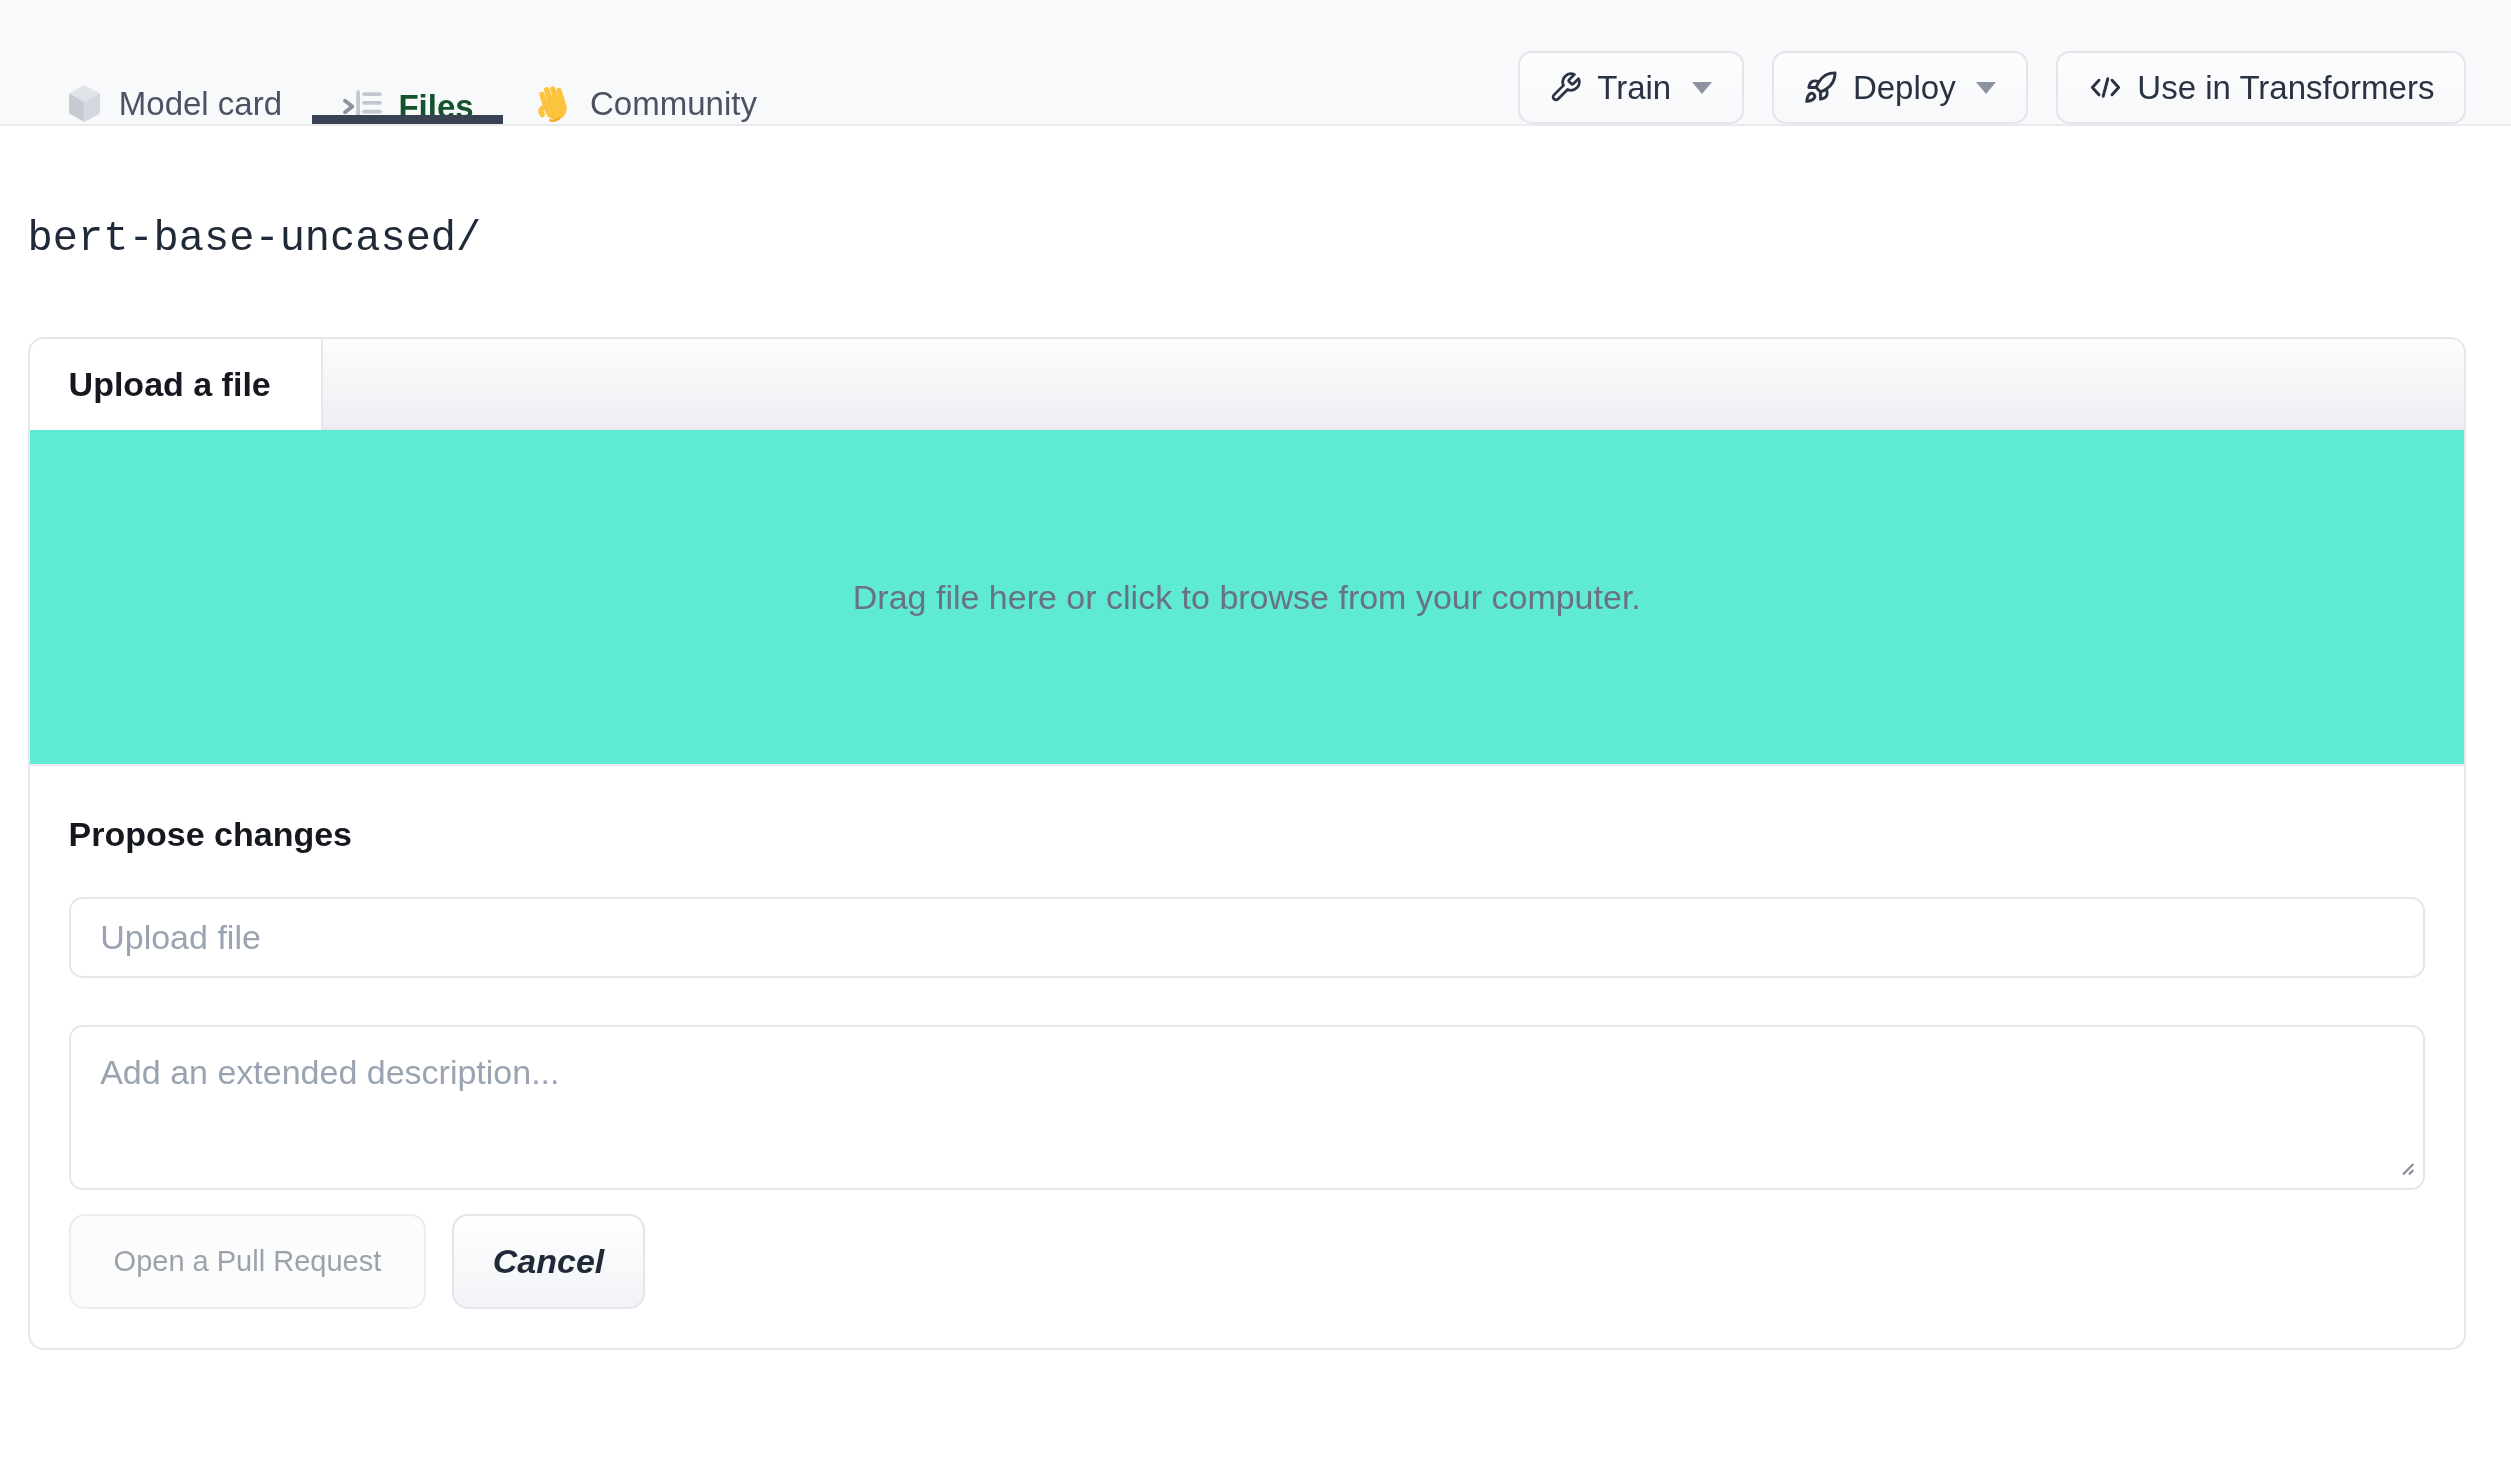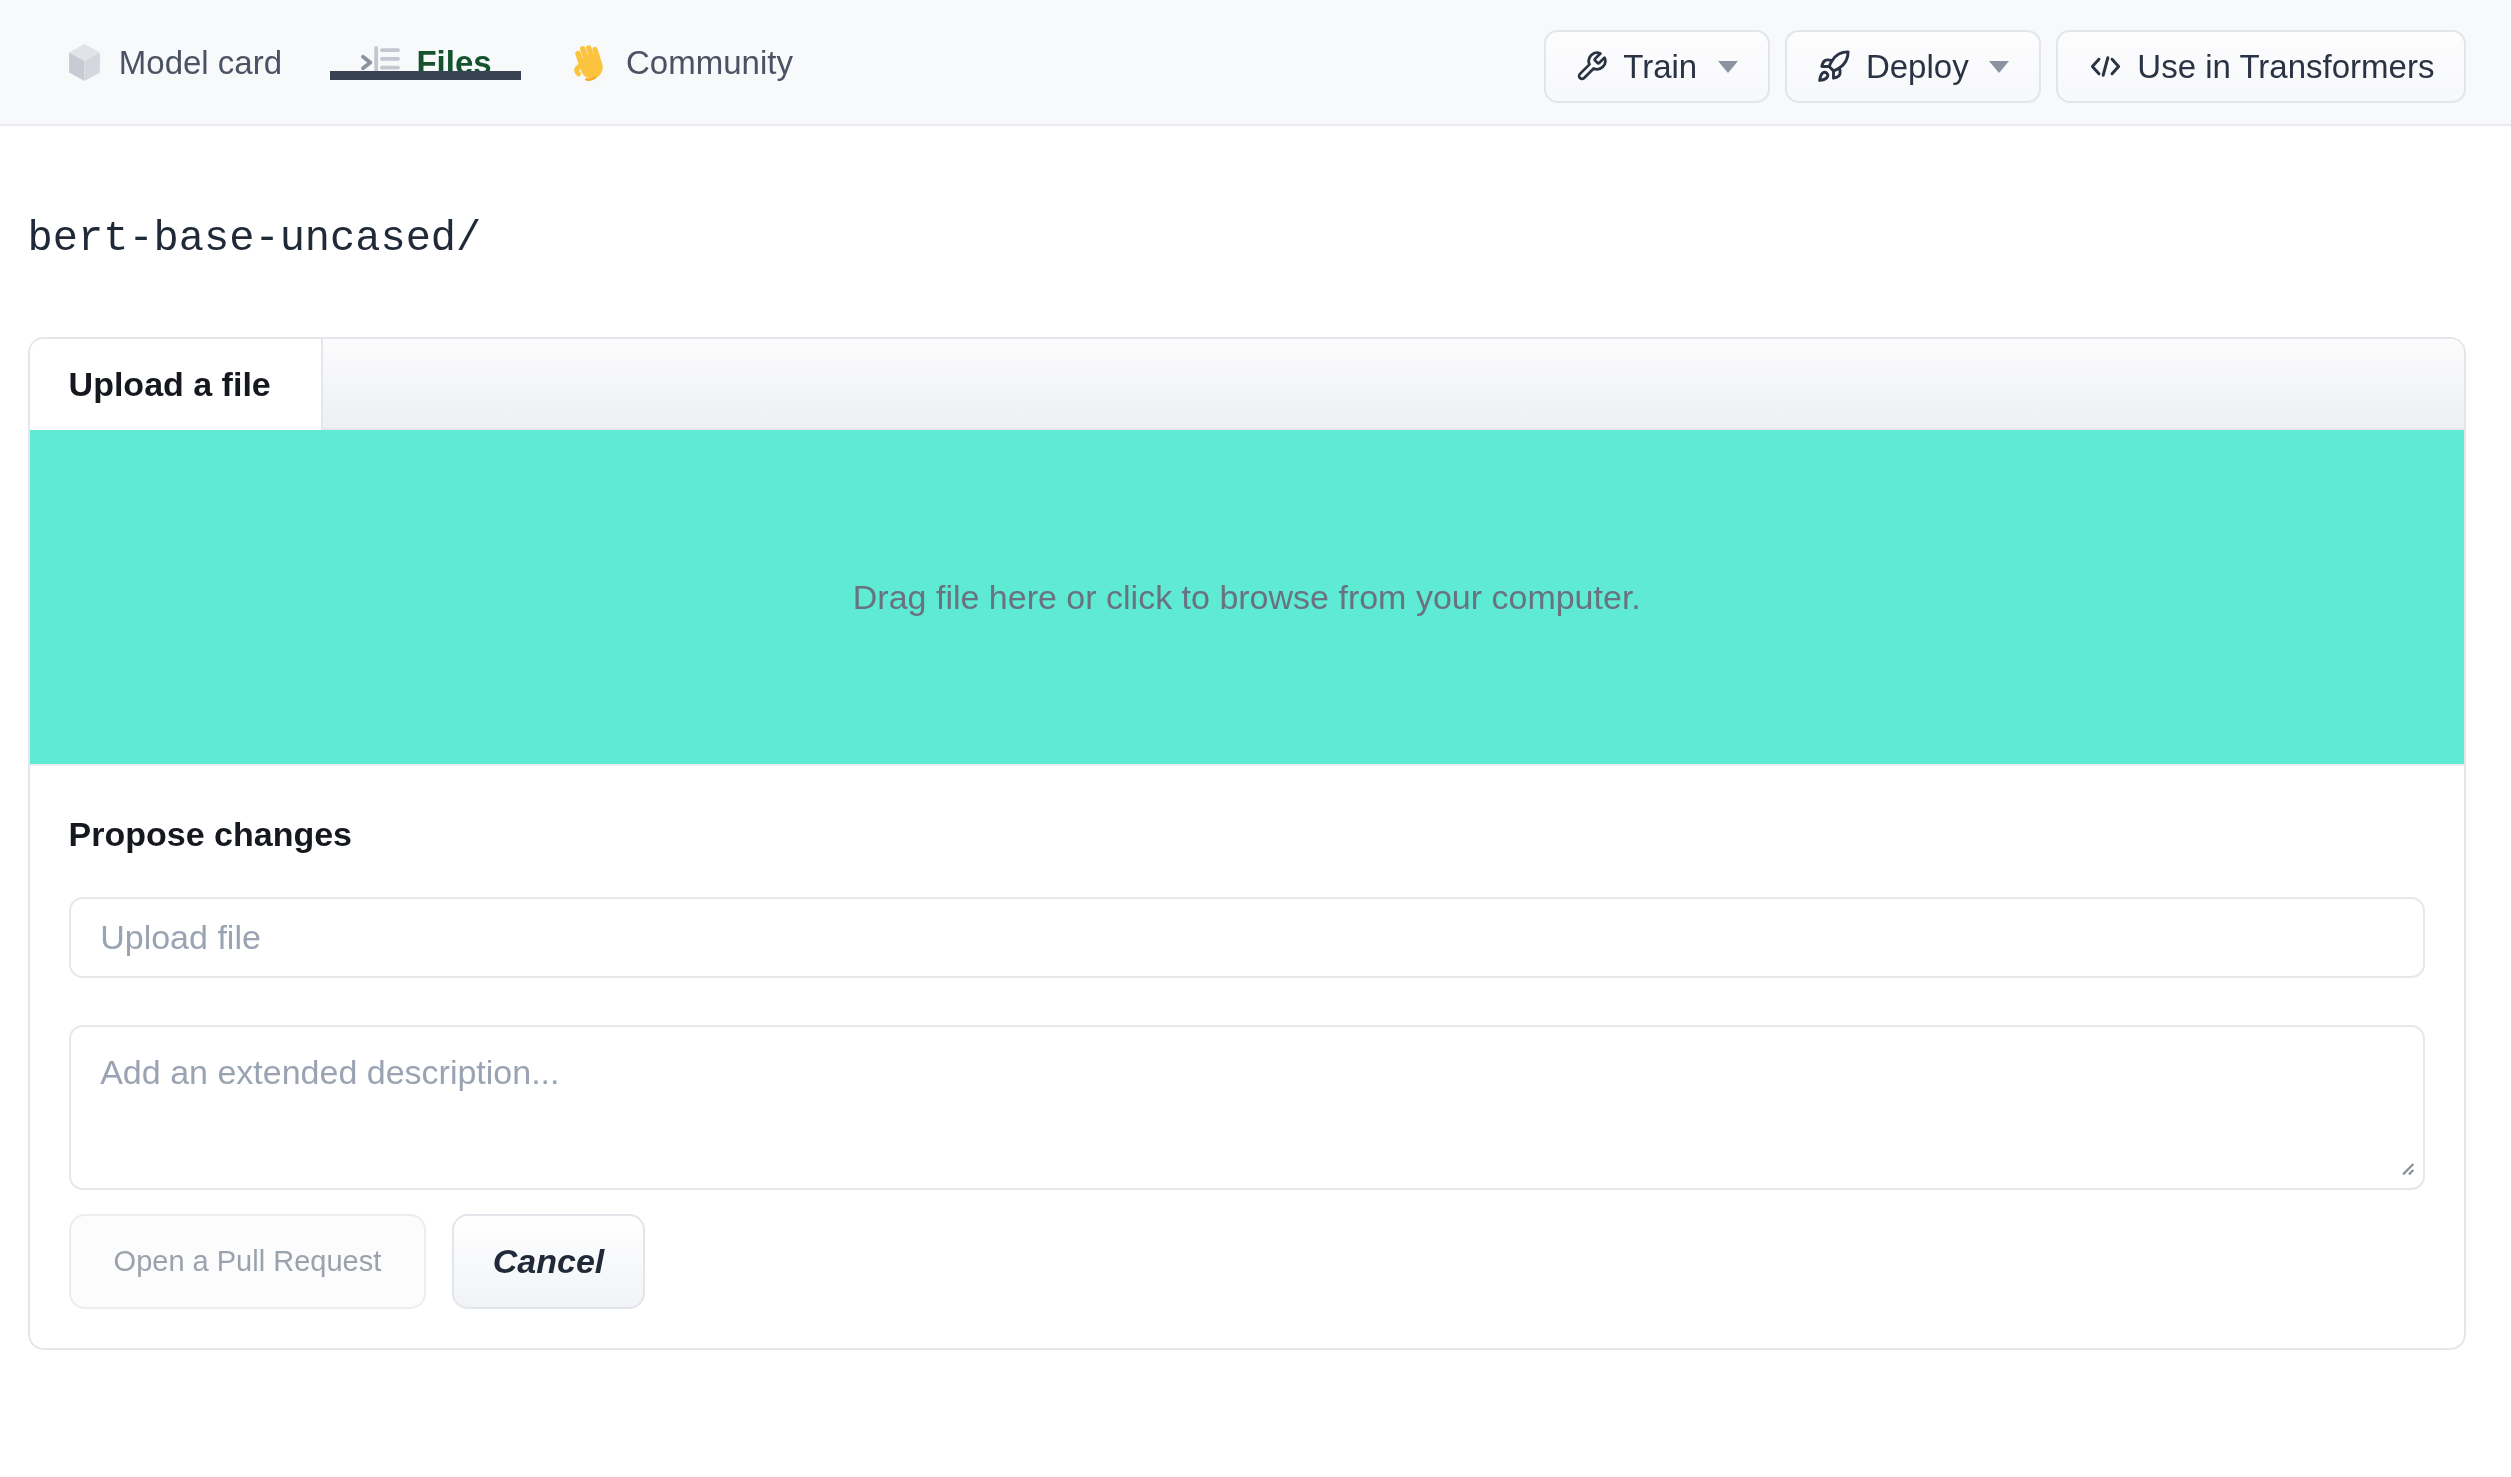--- a/index.html
+++ b/index.html
@@ -2,30 +2,30 @@
 <html><head>
 <meta charset="utf-8">
 <style>
   * { margin:0; padding:0; box-sizing:border-box; }
   html,body { width:2512px; height:1478px; background:#ffffff; overflow:hidden;
               font-family:"Liberation Sans","DejaVu Sans",sans-serif; }
 
   
   .topbar { height:126px; background:#f8f9fb; border-bottom:2px solid #e9ebef;
             display:flex; align-items:stretch; padding-left:66px; padding-right:46px; }
-  .nav { display:flex; align-items:center; gap:48px; }
+  .nav { display:flex; align-items:flex-end; gap:30px; }
   .nav-item { display:flex; align-items:center; gap:15.8px; font-size:33px; color:#4a5263;
               position:relative; cursor:pointer; }
   .nav-item .txt { line-height:1; }
   .nav-item.active { padding:0 29.6px; color:#14532d; font-weight:700; }
   .nav-item.active::after { content:""; position:absolute; left:0; right:0; bottom:0;
                             height:8.9px; background:#394253; }
   .icon { display:inline-flex; align-items:center; justify-content:center; }
 
-  .actions { margin-left:auto; display:flex; align-items:flex-start; gap:15px;margin-top:30px; }
+  .actions { margin-left:auto; display:flex; align-items:flex-end; gap:28px;margin-top:30px; }
   .btn { display:flex; align-items:center; gap:14.8px; height:73px; padding:0 29.6px;
          background:linear-gradient(180deg,#fdfdfe 0%,#f7f8fa 100%);
          border:2px solid #e2e5ea; border-radius:13.8px;
          font-size:33px; color:#2a3343; font-weight:500; cursor:pointer; white-space:nowrap; }
   .caret { width:0; height:0; border-left:10.8px solid transparent; border-right:10.8px solid transparent;
            border-top:12.8px solid #8b93a0; margin-left:5.9px; }
 
   
   .breadcrumb { margin:89px 0 0 27.6px; font-family:Liberation Mono, monospace;
                 font-size:42px; line-height:49px; color:#1f2937; }

